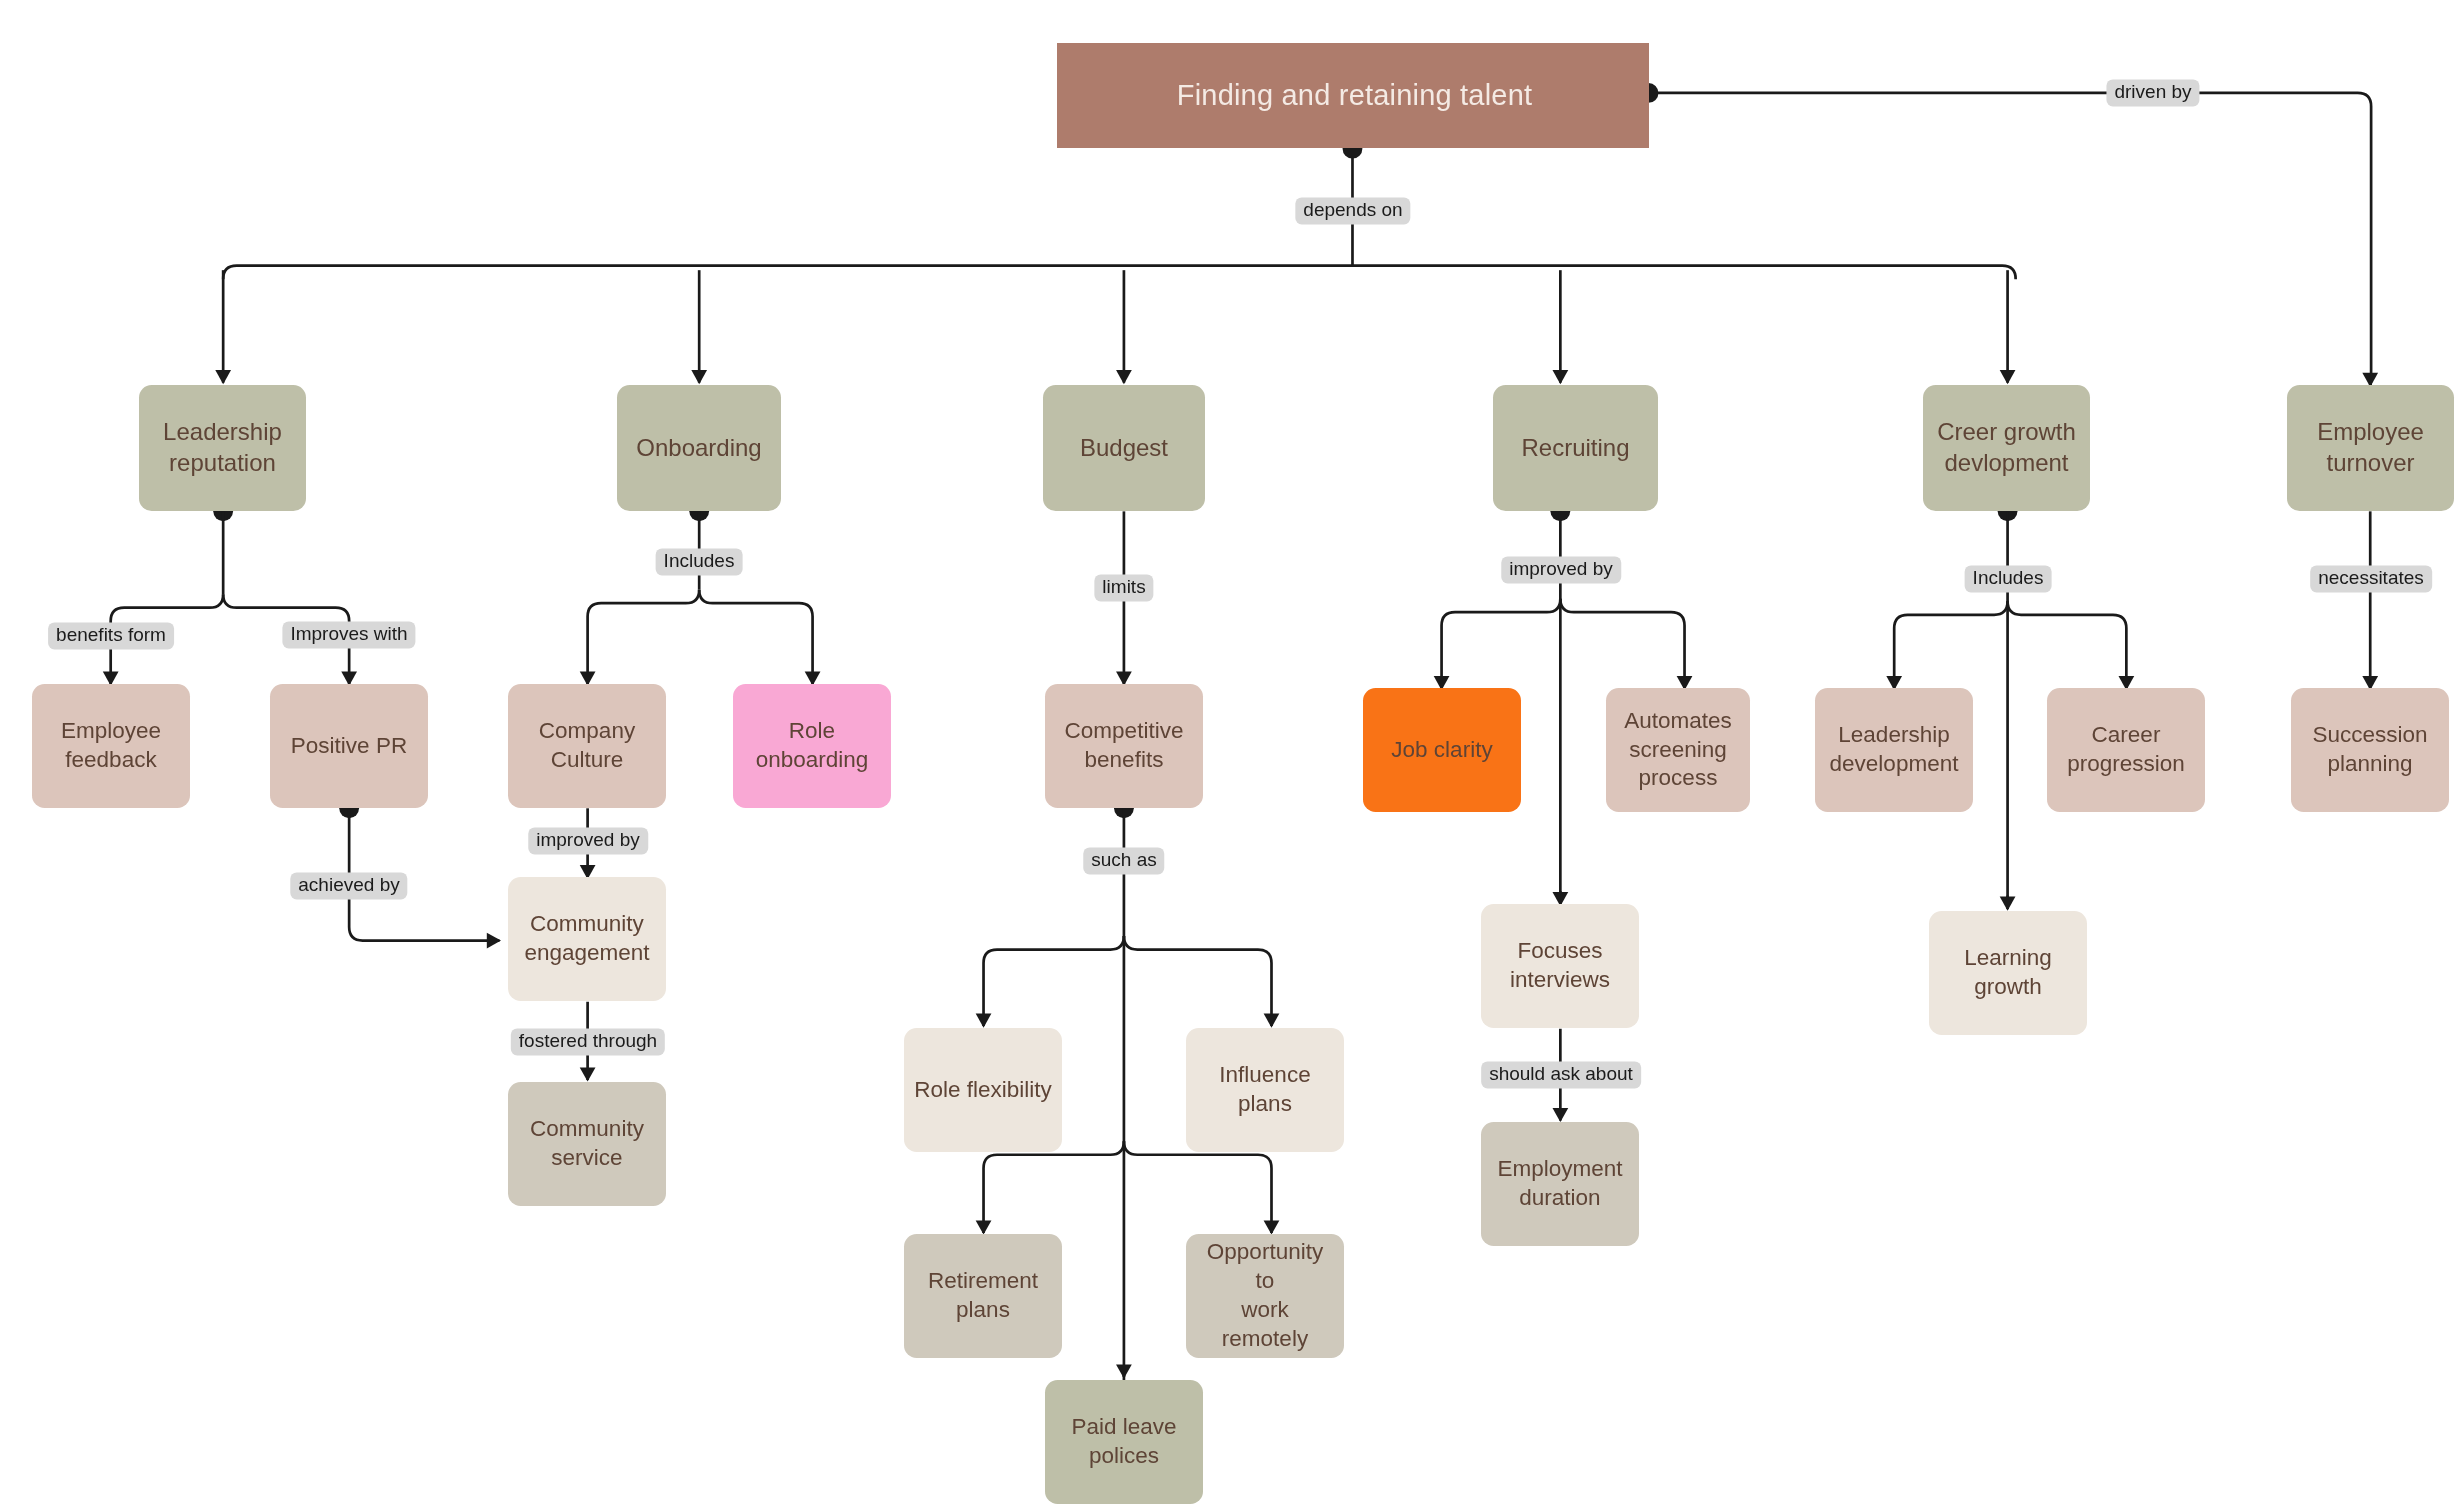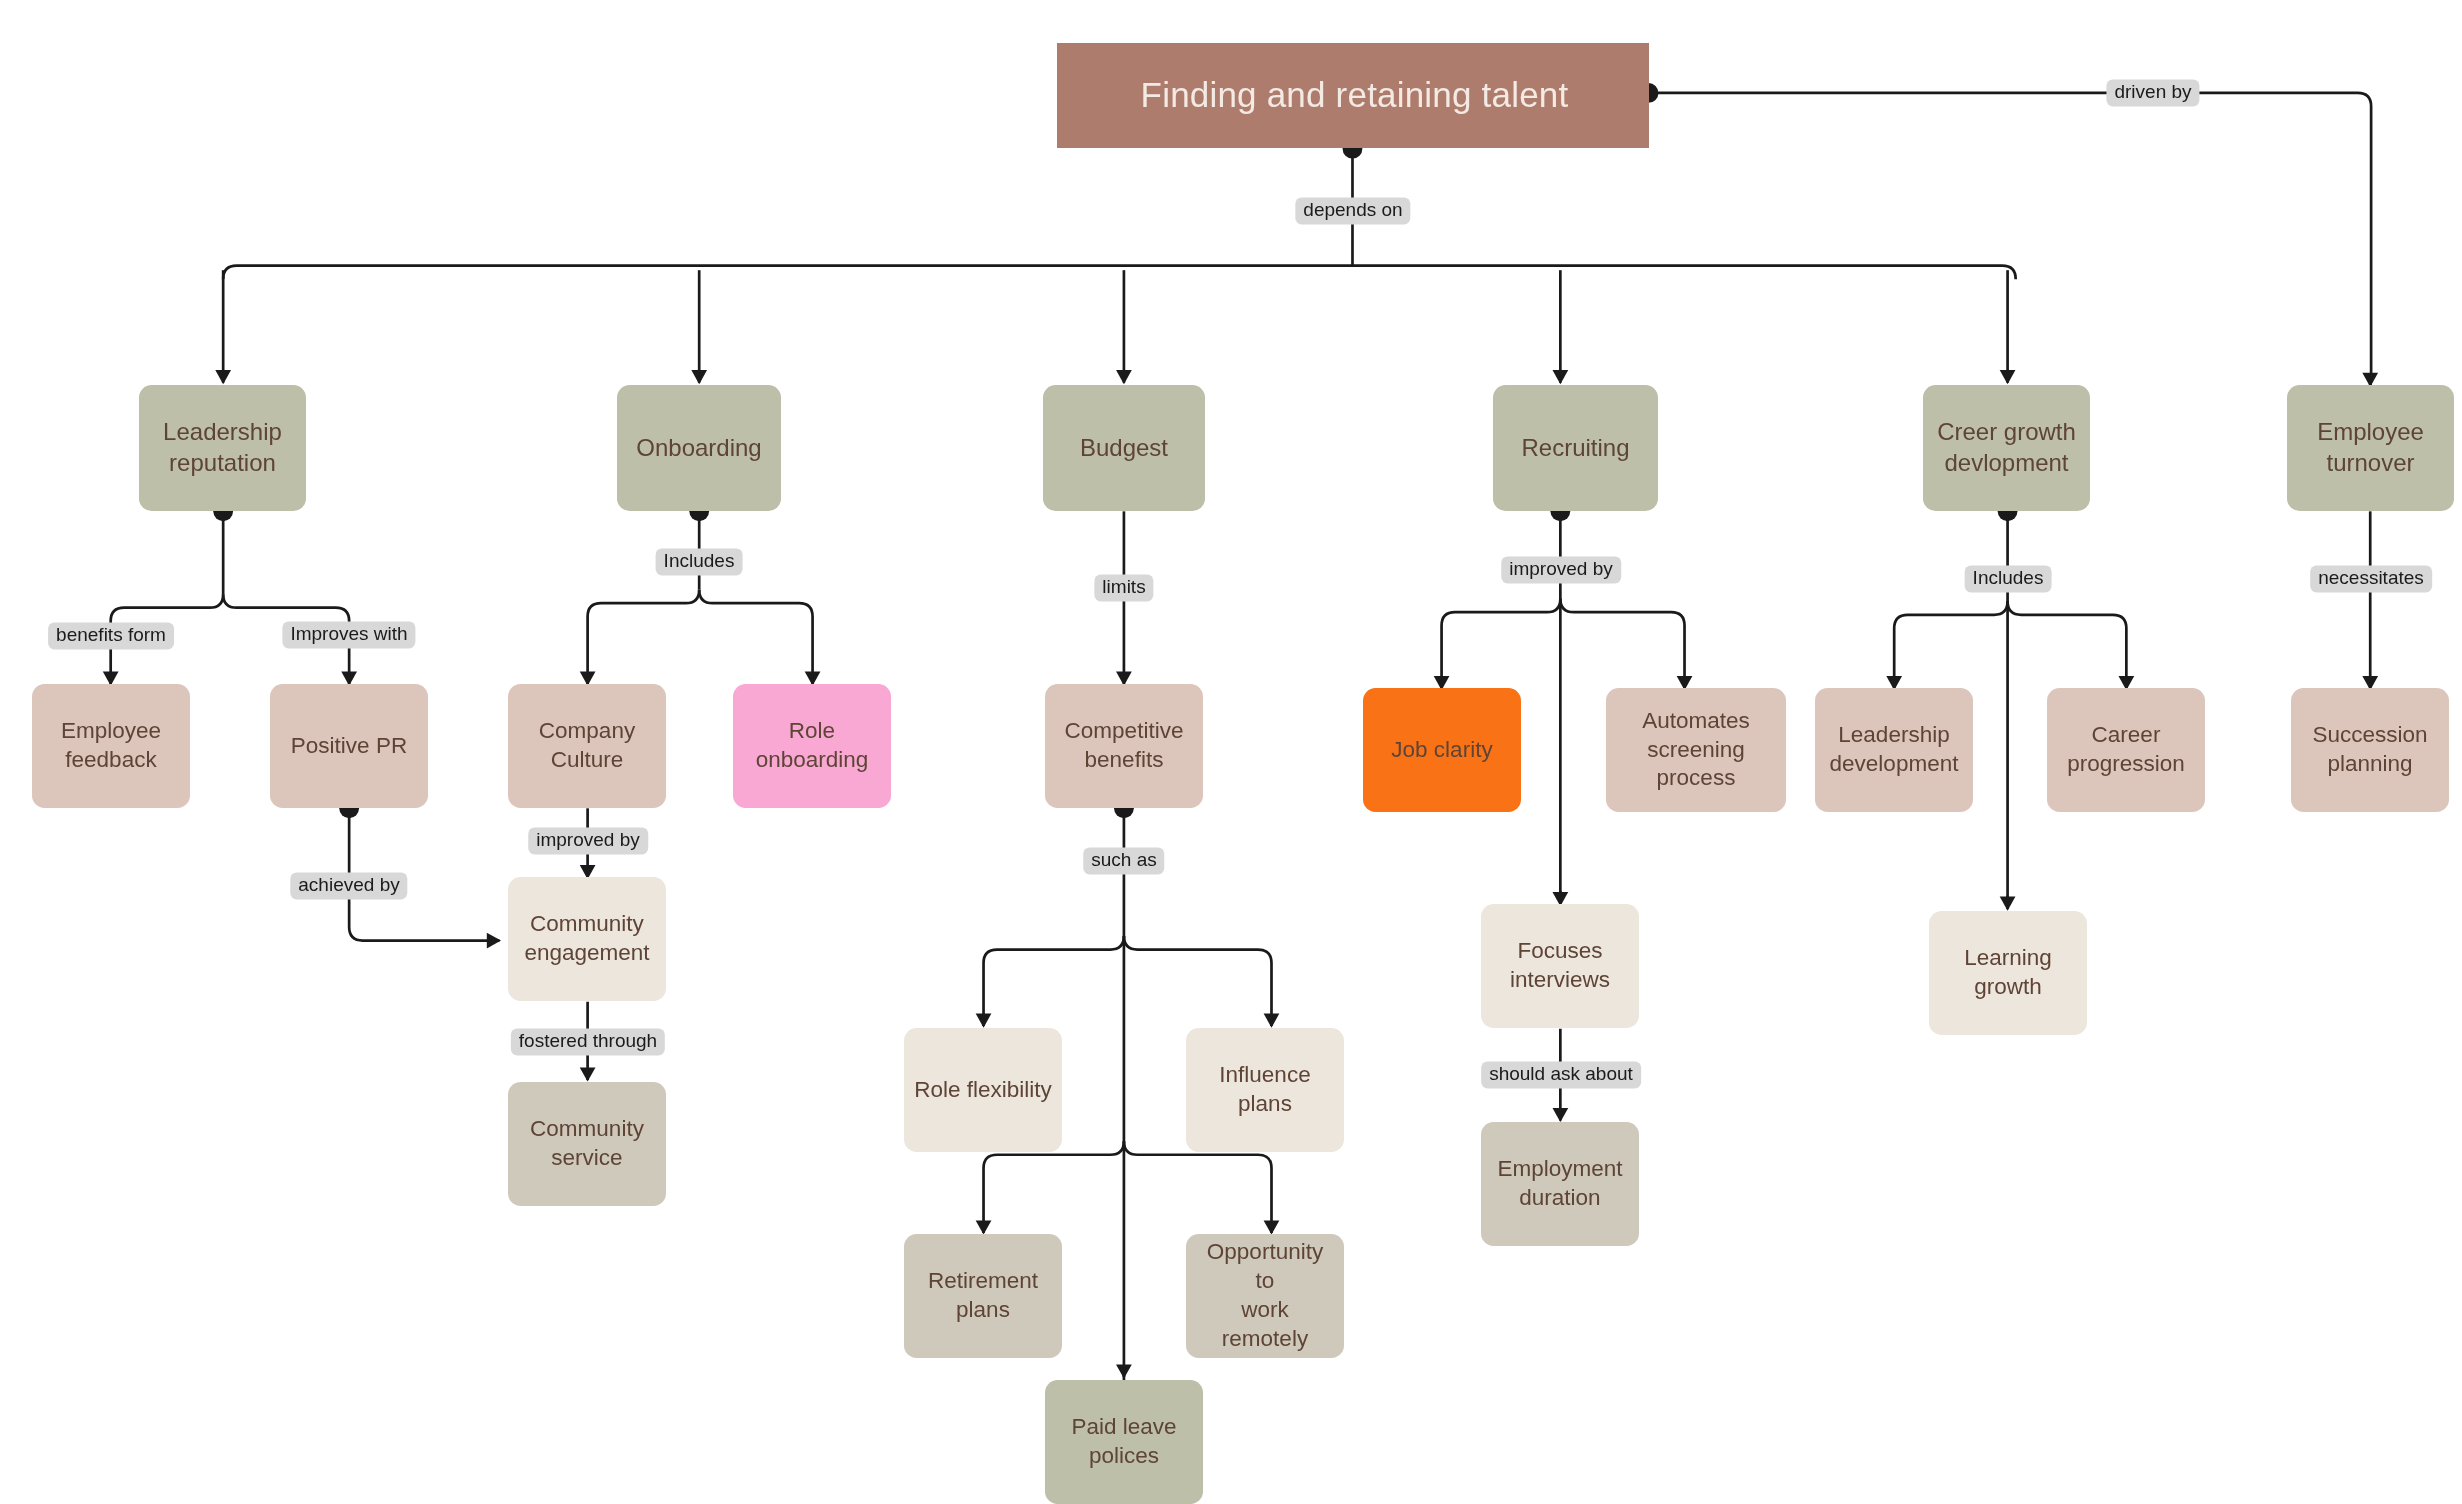--- a/index.html
+++ b/index.html
@@ -34,21 +34,21 @@
     text-align: center;
     border-radius: 12.6px;
     color: #5E4436;
     line-height: 1.28;
     padding: 5.4px 9px;
     white-space: pre-line;
   }
   .node.root {
     border-radius: 0;
     color: #F4EAE4;
-    font-size: 35px;
+    font-size: 29px;
     letter-spacing: 0.2px;
     padding-left: 12px;
   }
   .node.lvl2 { font-size: 24px; }
   .node.lvl3 { font-size: 22.5px; }
   .node.lvl4 { font-size: 22.5px; }
   .node.lvl5 { font-size: 22.5px; }
 
   .edge-label {
     position: absolute;
@@ -160,21 +160,21 @@
   <div class="node lvl3" style="left:508px; top:684px; width:158px; height:124px; background:#DCC5BB;">Company
 Culture</div>
 
   <div class="node lvl3" style="left:733px; top:684px; width:158px; height:124px; background:#f9a8d4;">Role onboarding</div>
 
   <div class="node lvl3" style="left:1045px; top:684px; width:158px; height:124px; background:#DCC5BB;">Competitive
 benefits</div>
 
   <div class="node lvl3" style="left:1363px; top:688px; width:158px; height:124px; background:#f97316;">Job clarity</div>
 
-  <div class="node lvl3" style="left:1606px; top:688px; width:180px; height:124px; background:#DCC5BB;">Automates
+  <div class="node lvl3" style="left:1606px; top:688px; width:144px; height:124px; background:#DCC5BB;">Automates
 screening
 process</div>
 
   <div class="node lvl3" style="left:1815px; top:688px; width:158px; height:124px; background:#DCC5BB;">Leadership
 development</div>
 
   <div class="node lvl3" style="left:2047px; top:688px; width:158px; height:124px; background:#DCC5BB;">Career
 progression</div>
 
   <div class="node lvl3" style="left:2291px; top:688px; width:158px; height:124px; background:#DCC5BB;">Succession

